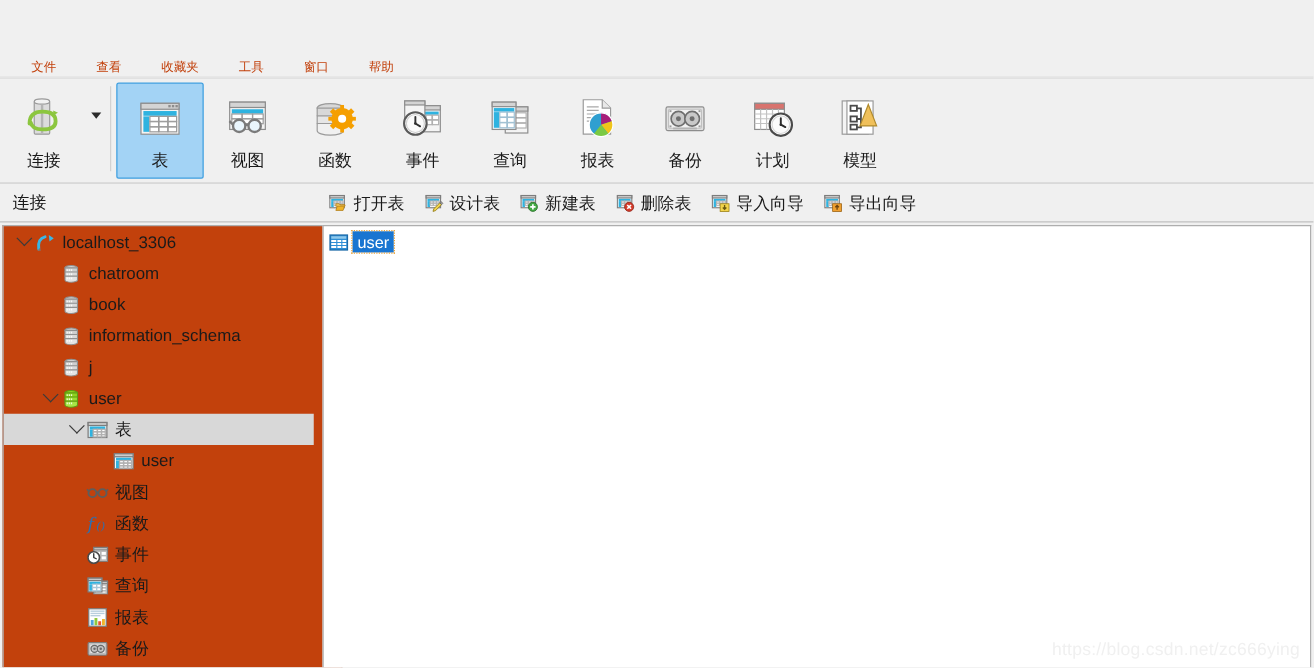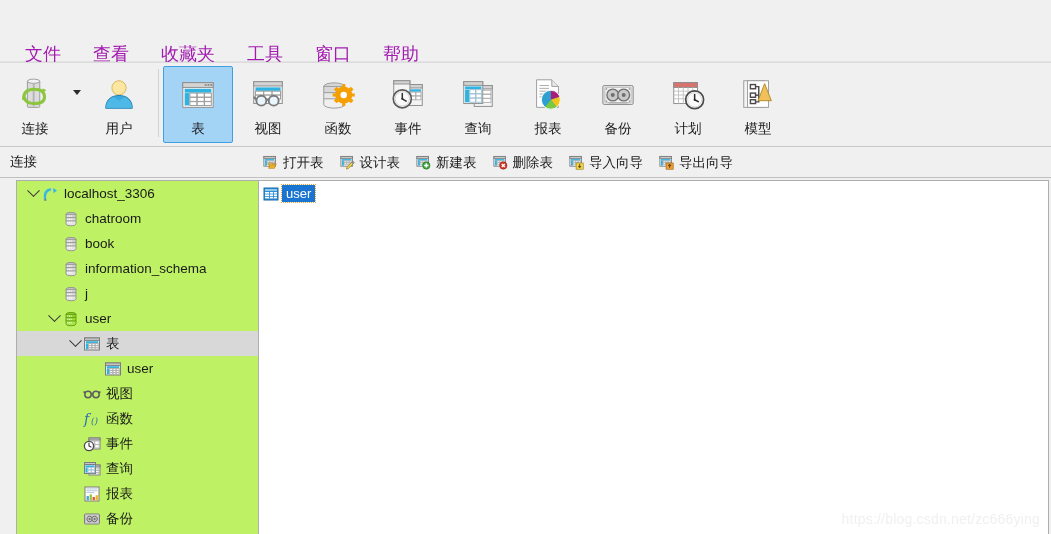--- a/index.html
+++ b/index.html
@@ -19,21 +19,21 @@
   .app-logo{ width:18px; height:18px; position:relative; flex:0 0 18px; margin-right:7px; }
   .app-title{ font-size:13.5px; color:#1b1b1b; letter-spacing:.1px; }
 
   
   .menubar{
     position:absolute; left:0; top:28px; width:1051px; height:34px;
     background:#f0f0f0; display:flex; align-items:center; padding-left:9px;
     border-bottom:1px solid #e3e3e3;
   }
   .menu-item{
-    font-size:18px; color:#a21caf; padding:4px 16px; cursor:default; white-space:nowrap;margin-top:19px;
+    font-size:10px; color:#c2410c; padding:4px 16px; cursor:default; white-space:nowrap;margin-top:19px;
   }
 
   
   .toolbar{
     position:absolute; left:0; top:62px; width:1051px; height:85px;
     background:#f0f0f0; border-top:1px solid #dcdcdc; border-bottom:1px solid #c8c8c8;
     display:flex; align-items:flex-start;
   }
   .tb-btn{
     width:70px; height:77px; margin-top:3px;
@@ -63,22 +63,22 @@
   }
   .actions{
     position:absolute; left:262px; top:0; height:31px; display:flex; align-items:center; gap:14px;
   }
   .act-btn{ display:flex; align-items:center; gap:4px; cursor:default; padding:2px 1px; border-radius:2px;}
   .act-ico{ width:16px; height:16px; position:relative; flex:0 0 16px; }
   .act-lab{ font-size:13.5px; color:#1a1a1a; white-space:nowrap; }
 
   
   .sidebar{
-    position:absolute; left:16px; top:180px; width:272px; height:354px;
-    background:#bef264; border:1px solid #aeaeae; border-bottom:none; overflow:hidden;
+    position:absolute; left:2px; top:180px; width:272px; height:354px;
+    background:#c2410c; border:1px solid #aeaeae; border-bottom:none; overflow:hidden;
   }
   .tree{ position:absolute; left:0; top:0; width:244px; }
   .tree-row{
     height:25px; display:flex; align-items:center; white-space:nowrap; cursor:default;
     position:relative;
   }
   .tree-row.sel-gray{ background:#d8d8d8; width:248px; }
   .twisty{
     width:16px; height:16px; flex:0 0 16px; display:flex; align-items:center; justify-content:center;
     cursor:default;
@@ -141,30 +141,20 @@
       <rect x="12" y="5" width="13" height="28" rx="1" fill="#dcdcdc" stroke="#9a9a9a"></rect>
       <ellipse cx="18.5" cy="5.5" rx="6.5" ry="2.2" fill="#f2f2f2" stroke="#9a9a9a"></ellipse>
       <rect x="17.6" y="8" width="2" height="24" fill="#b4b4b4"></rect>
       <path d="M8 24 Q8 14 19 14 Q30 14 30 22 Q30 29 19 29 Q10 29 9 23" fill="none" stroke="#8cc63f" stroke-width="3.2" stroke-linecap="round"></path>
       <path d="M28 13 l4 2 -4 2" fill="#8cc63f"></path>
     </svg></div>
           <div class="tb-lab">连接</div>
         </div>
         <div class="tb-caret">
           <span class="caret-dn"></span>
-        </div>
-      </div>
-      <div style="display: flex; align-items: flex-start;">
-        <div class="tb-btn">
-          <div class="tb-ico"><svg width="100%" height="100%" viewBox="0 0 40 40">
-      <circle cx="20" cy="12.5" r="7.5" fill="#fbe6a2" stroke="#d9b45a"></circle>
-      <path d="M6 34 C6 24 13 20.5 20 20.5 C27 20.5 34 24 34 34 Z" fill="#3ba9dd" stroke="#1f7fae"></path>
-      <path d="M6 34 C6 28 10 24 14 22 L20 26 L26 22 C30 24 34 28 34 34 Z" fill="#5fc4ec" opacity=".55"></path>
-    </svg></div>
-          <div class="tb-lab">用户</div>
         </div>
       </div>
       <div class="tb-sep"></div>
       <div style="display: flex; align-items: flex-start;">
         <div class="tb-btn selected">
           <div class="tb-ico"><svg width="100%" height="100%" viewBox="0 0 40 40">
       <rect x="4" y="7" width="32" height="26" fill="#f4f4f4" stroke="#8d8d8d"></rect>
       <rect x="4" y="7" width="32" height="5" fill="#d4d4d4" stroke="#8d8d8d"></rect>
       <rect x="27" y="8.4" width="2" height="2" fill="#8d8d8d"></rect>
               <rect x="30" y="8.4" width="2" height="2" fill="#8d8d8d"></rect>

